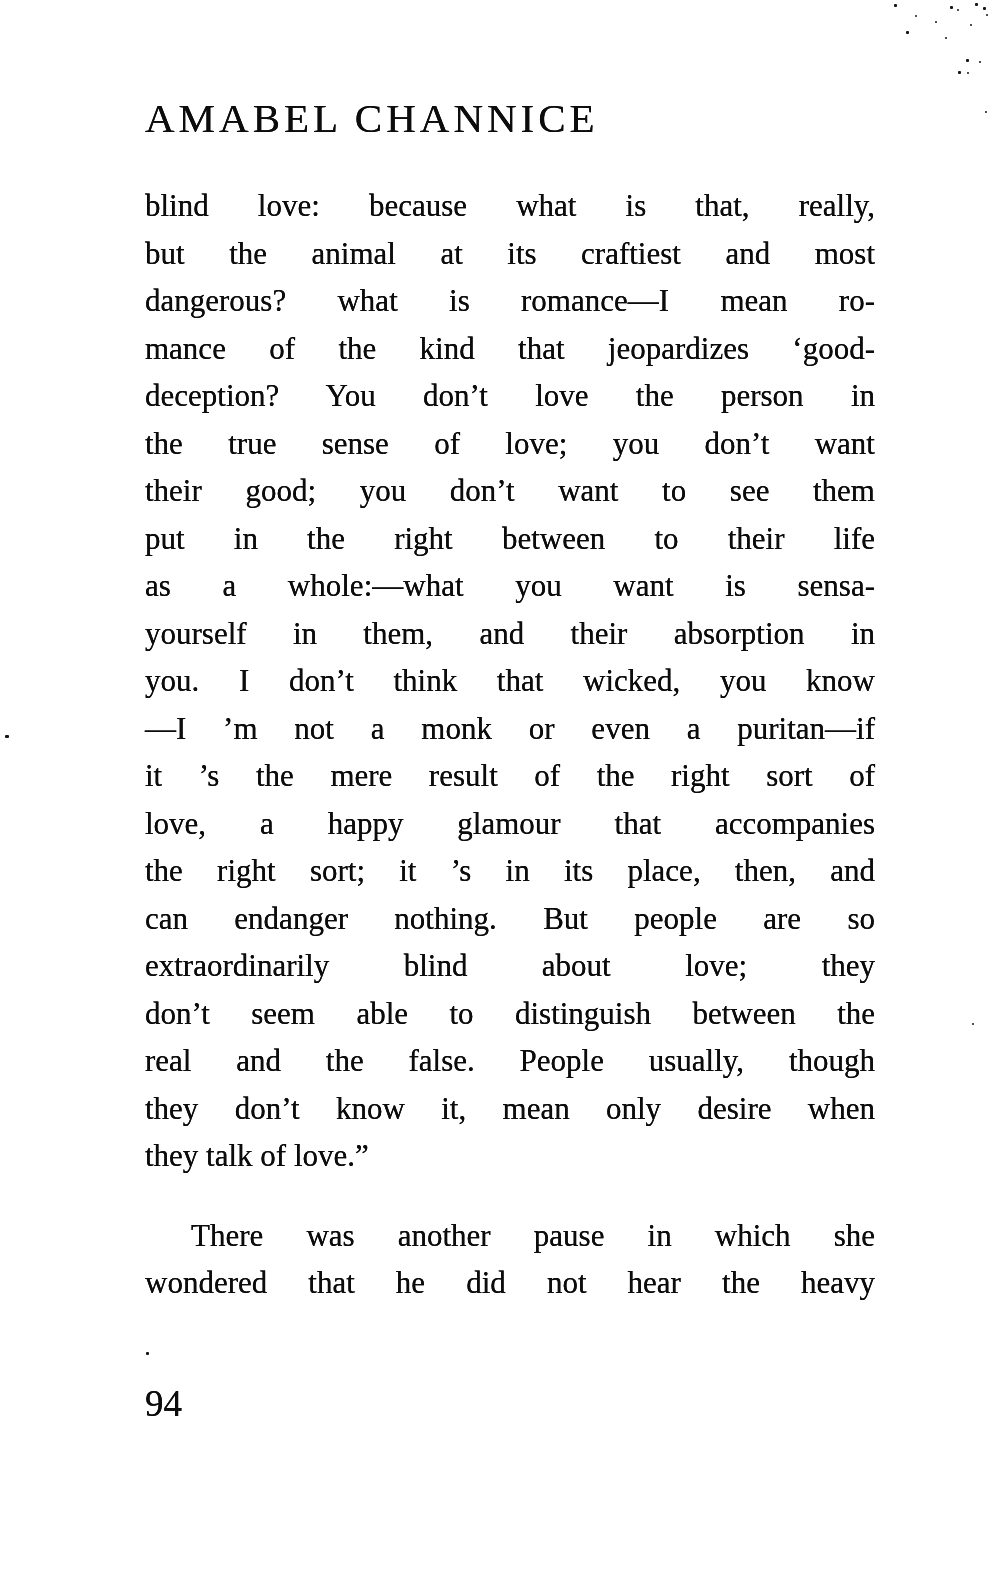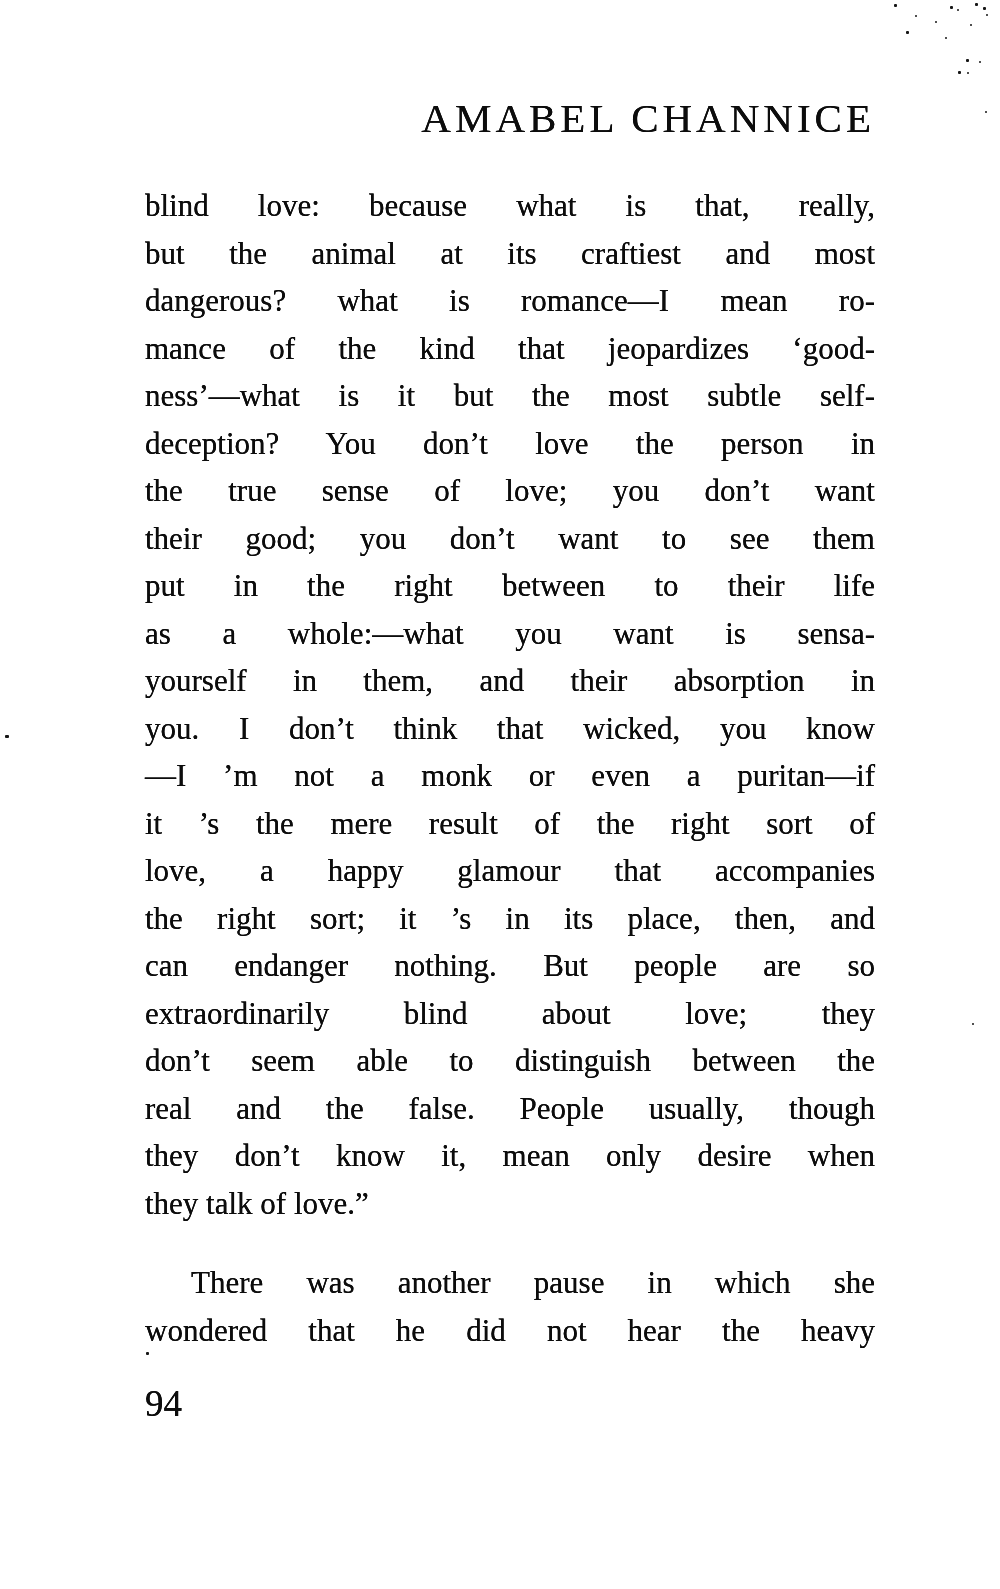--- a/index.html
+++ b/index.html
@@ -15,21 +15,21 @@
     overflow: hidden;
     font-family: "Liberation Serif", "DejaVu Serif", serif;
     color: #0c0c0c;
   }
   .running-head {
     position: absolute;
     top: 94px;
     left: 145px;
     width: 730px;
     margin: 0;
-    text-align: right;
+    text-align: left;
     font-size: 41px;
     font-weight: normal;
     letter-spacing: 4px;
     color: #0c0c0c;
     text-shadow: 0 0 0.6px #000;
   }
   .text-block {
     position: absolute;
     top: 182px;
     left: 145px;
@@ -70,21 +70,20 @@
 
 <div class="page">
 
   <h1 class="running-head">AMABEL CHANNICE</h1>
 
   <div class="text-block" id="textBlock">
       <div class="line">blind love: because what is that, really,</div>
       <div class="line">but the animal at its craftiest and most</div>
       <div class="line">dangerous? what is romance—I mean ro-</div>
       <div class="line">mance of the kind that jeopardizes ‘good-</div>
-      <div class="line">ness’—what is it but the most subtle self-</div>
       <div class="line">deception? You don’t love the person in</div>
       <div class="line">the true sense of love; you don’t want</div>
       <div class="line">their good; you don’t want to see them</div>
       <div class="line">put in the right between to their life</div>
       <div class="line">as a whole:—what you want is sensa-</div>
       <div class="line">yourself in them, and their absorption in</div>
       <div class="line">you. I don’t think that wicked, you know</div>
       <div class="line">—I ’m not a monk or even a puritan—if</div>
       <div class="line">it ’s the mere result of the right sort of</div>
       <div class="line">love, a happy glamour that accompanies</div>

